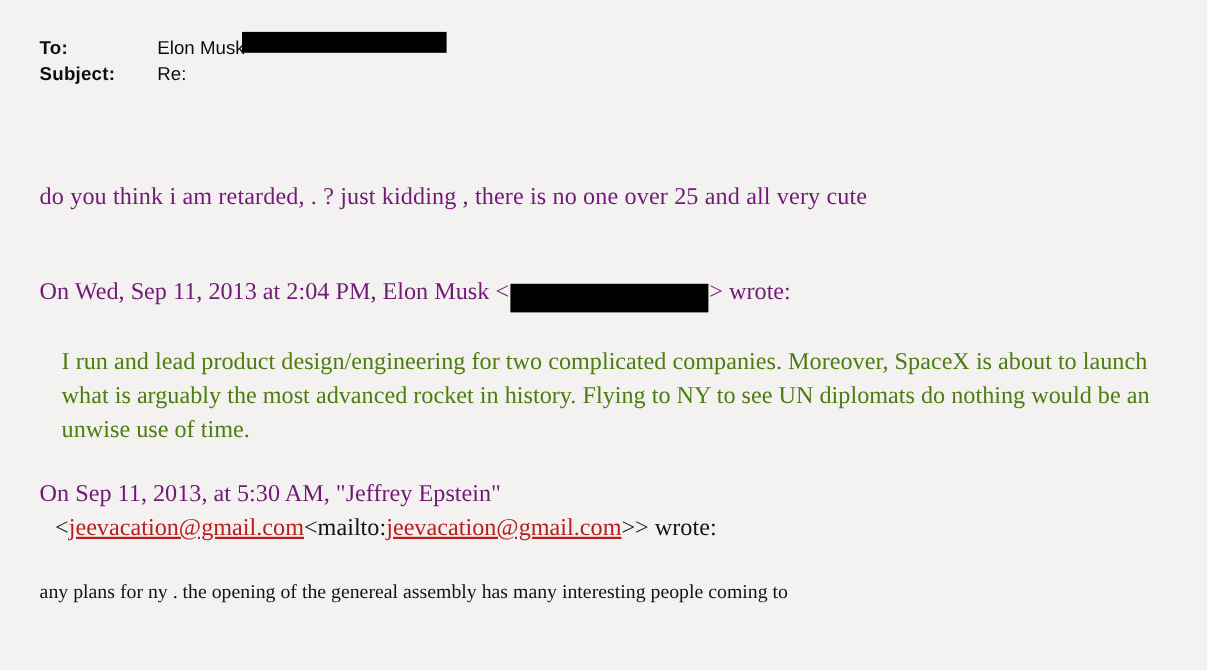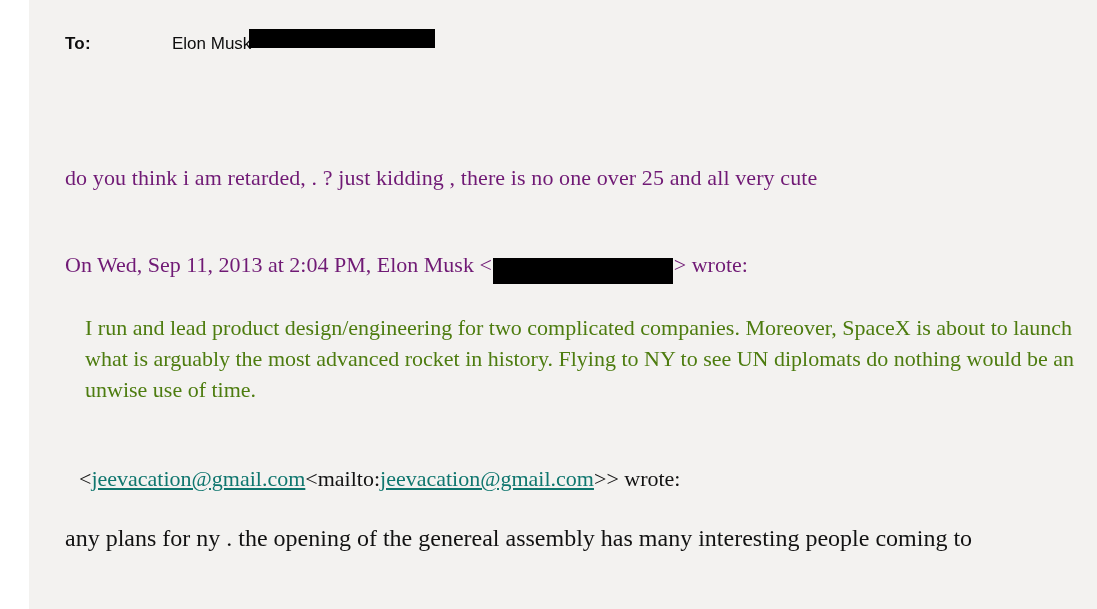--- a/index.html
+++ b/index.html
@@ -12,21 +12,20 @@
     height: 609px;
     overflow: hidden;
     font-family: "Liberation Serif", serif;
     color: #111111;
     position: relative;
   }
   .page {
     position: absolute;
     inset: 0;
     background: #f2f2f0;
-    margin-left: 29px;
   }
   
   .sheet {
     position: absolute;
     left: 0;
     top: 0;
     width: 1097px;
     height: 609px;
     background: #f3f2f0;
   }
@@ -112,30 +111,30 @@
   .quote-head-2-line2 {
     position: absolute;
     left: 50px;
     top: 463px;
     font-size: 22px;
     line-height: 31px;
     font-family: "Liberation Serif", serif;
     color: #121212;
   }
   .mail-link {
-    color: #0f766e;
+    color: #b91c1c;
     text-decoration: underline;
   }
 
   .final-para {
     position: absolute;
     left: 36px;
     top: 523px;
     width: 1030px;
-    font-size: 24px;
+    font-size: 18px;
     line-height: 31px;
     font-family: "Liberation Serif", serif;
     color: #121212;
   }
   .final-para .indent {
     display: block;
     padding-left: 20px;
   }
 </style>
 </head>
@@ -143,30 +142,35 @@
 
 <div class="page">
   <div class="sheet"></div>
 
   <div class="header-block">
     <div class="hdr-row">
       <span class="hdr-label">To:</span>
       <span class="hdr-value">Elon Musk</span>
       <span class="redaction redact-to"></span>
     </div>
+    <div class="hdr-row">
+      <span class="hdr-label">Subject:</span>
+      <span class="hdr-value">Re:</span>
+    </div>
   </div>
 
   <div class="body-text line-reply">do you think i am retarded,  .   ?   just kidding  , there is no one over 25 and all very cute</div>
 
   <div class="body-text quote-head-1">
     <span>On Wed, Sep 11, 2013 at 2:04 PM, Elon Musk &lt;</span><span class="redaction redact-inline"></span><span>&gt; wrote:</span>
   </div>
 
   <div class="quote-para-1">I run and lead product design/engineering for two complicated companies. Moreover, SpaceX is about to launch what is arguably the most advanced rocket in history. Flying to NY to see UN diplomats do nothing would be an unwise use of time.</div>
 
+  <div class="body-text quote-head-2">On Sep 11, 2013, at 5:30 AM, "Jeffrey Epstein"</div>
 
   <div class="quote-head-2-line2">
     <span>&lt;</span><span class="mail-link">jeevacation@gmail.com</span><span>&lt;mailto:</span><span class="mail-link">jeevacation@gmail.com</span><span>&gt;&gt; wrote:</span>
   </div>
 
   <div class="final-para">
     <span>any plans for ny  .  the opening of the genereal assembly has many interesting people coming to</span>
   </div>
 </div>
 

